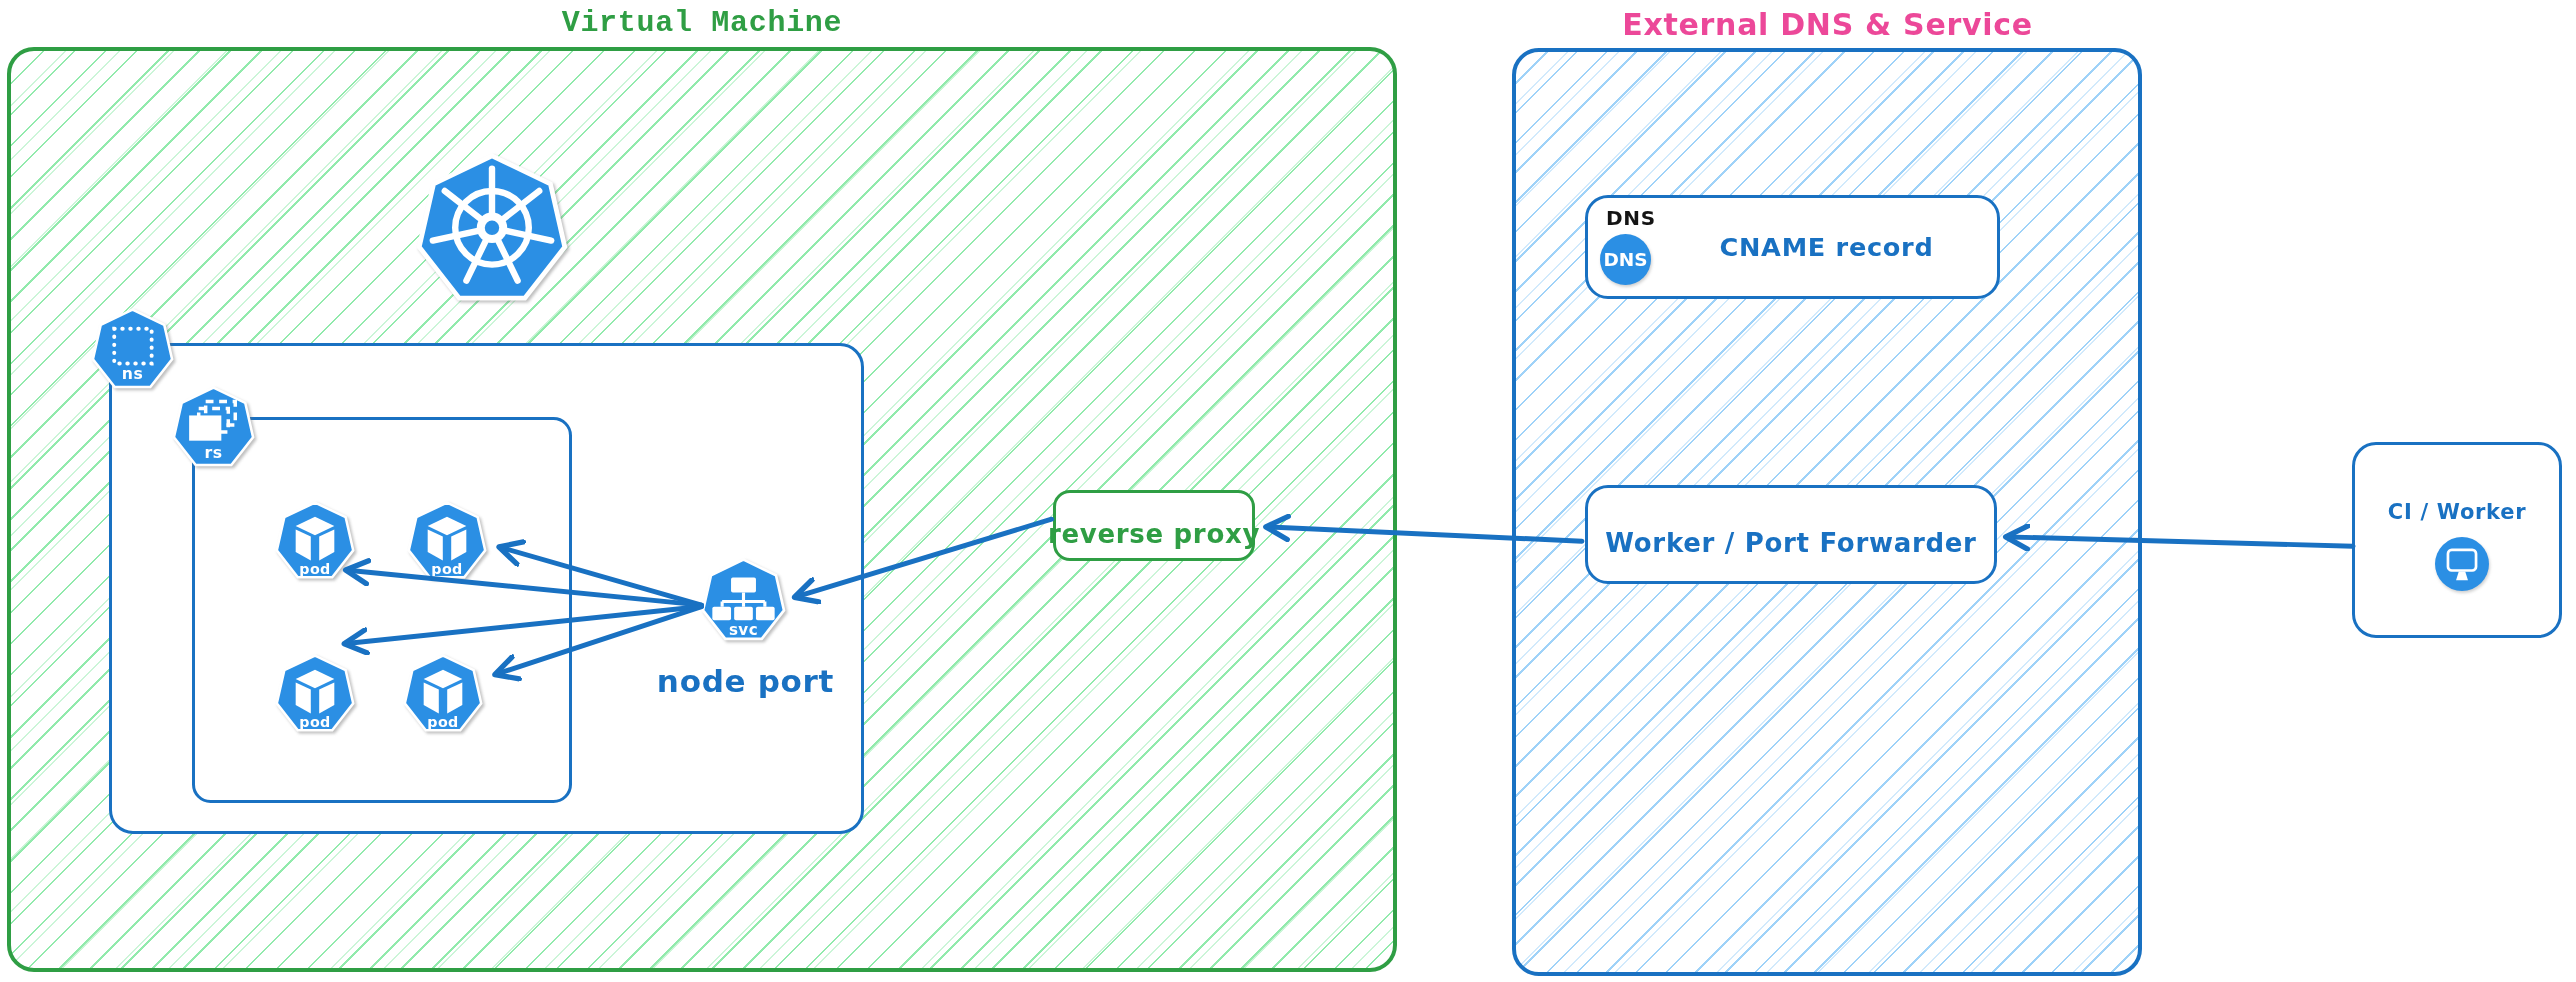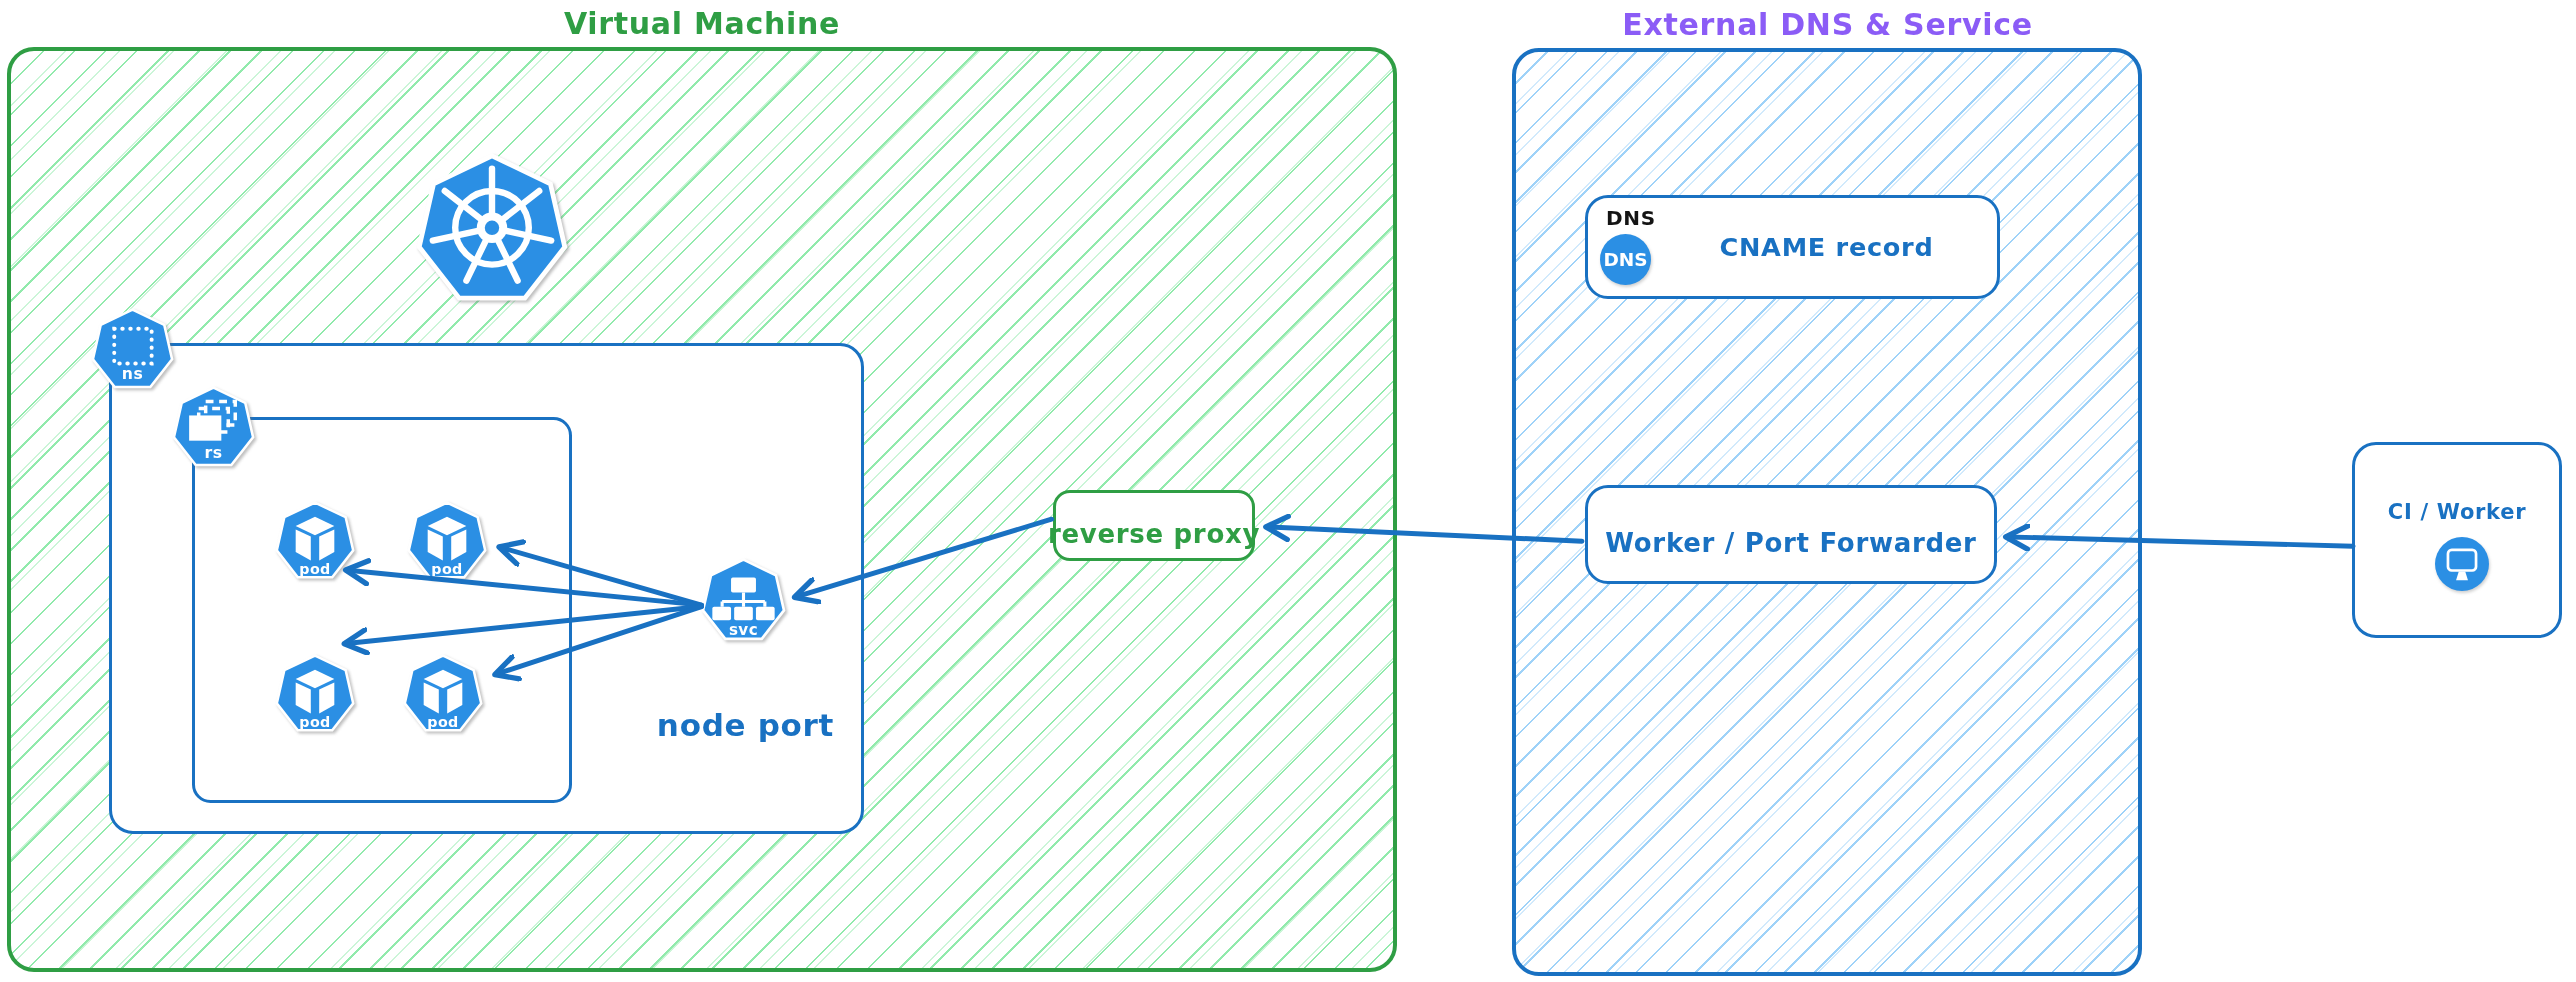--- a/index.html
+++ b/index.html
@@ -21,21 +21,21 @@
     border:4.3px solid #1971c2;
     background-image:
       repeating-linear-gradient(135deg, rgba(154,208,248,.95) 0 1.8px, transparent 1.8px 21px),
       repeating-linear-gradient(135deg, rgba(154,208,248,.45) 0 1.4px, transparent 1.4px 36px);
   }
   .region-title{
     position:absolute;text-align:center;font-size:30px;letter-spacing:0.7px;
     font-weight:600;white-space:nowrap;
   }
   .region-title.green{color:#2f9e44;}
-  .region-title.blue{color:#8b5cf6;}
+  .region-title.blue{color:#ec4899;}
   
   .node-box{
     position:absolute;background:#ffffff;border:3.6px solid #1971c2;border-radius:21px;
     box-sizing:border-box;
   }
   .node-box.green{border-color:#2f9e44;}
   .node-label{
     position:absolute;white-space:nowrap;letter-spacing:0.7px;font-weight:600;
   }
   .blue-text{color:#1971c2;}
@@ -52,30 +52,30 @@
   }
   .icon-label{font-weight:bold;letter-spacing:.5px;}
   
   #arrow-layer{position:absolute;left:0;top:0;z-index:40;}
   .k8s-stroke{stroke:#ffffff;fill:none;}
 </style>
 </head>
 <body>
 
 <div class="region green" style="left:7px;top:47px;width:1382px;height:917px;"></div>
-<div class="region-title green" style="left:7px;top:5.7px;width:1390px;">Virtual Machine</div>
+<div class="region-title green" style="left:7px;top:5.7px;width:1390px;font-family:Liberation Mono, monospace;">Virtual Machine</div>
 
 <div class="node-box" style="left:109px;top:343px;width:755px;height:491px;border-radius:24px;"></div>
 
 <div class="node-box" style="left:192px;top:417px;width:380px;height:386px;border-radius:18.5px;"></div>
 
 <div class="node-box green" style="left:1053px;top:490px;width:202px;height:71px;border-radius:17px;"></div>
 <div class="node-label green-text center-line" style="left:1053px;top:490px;width:202px;height:87px;font-size:26px;">reverse proxy</div>
 
-<div class="node-label blue-text center-line" style="left:639px;top:659px;width:213px;height:43px;font-size:31px;margin-top:44px;">node port</div>
+<div class="node-label blue-text center-line" style="left:639px;top:659px;width:213px;height:43px;font-size:31px;">node port</div>
 
 <svg class="icon hepta-shadow" style="left:412px;top:151px;" width="160" height="160" viewBox="0 0 100 100">
   <polygon points="50,3 86.5,20.5 95.5,60 70.5,92 29.5,92 4.5,60 13.5,20.5" fill="#2b8fe4" stroke="#ffffff" stroke-width="3"></polygon>
   <g class="k8s-stroke" stroke-width="4" stroke-linecap="round">
     <circle cx="50" cy="48" r="23"></circle>
     <line x1="50" y1="48" x2="50" y2="11"></line>
     <line x1="50" y1="48" x2="79.5" y2="25"></line>
     <line x1="50" y1="48" x2="87" y2="56"></line>
     <line x1="50" y1="48" x2="66" y2="81"></line>
     <line x1="50" y1="48" x2="34" y2="81"></line>

